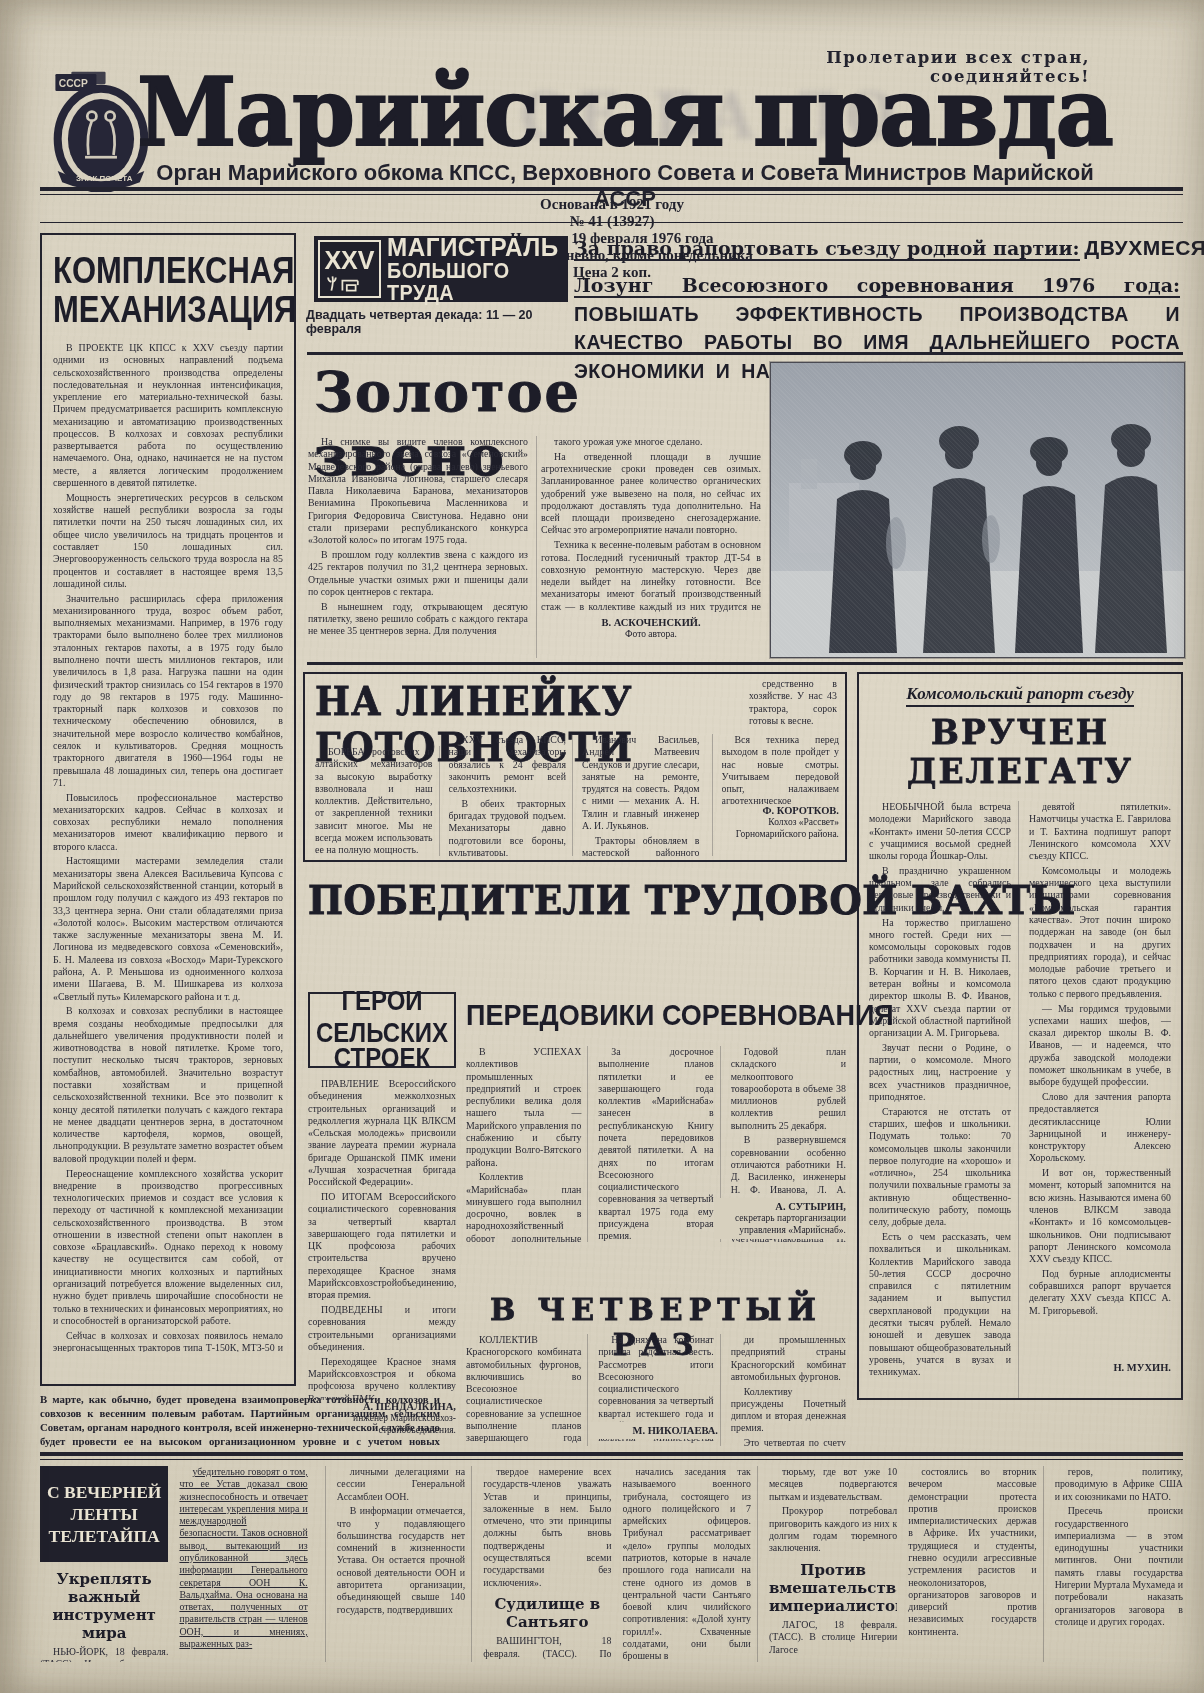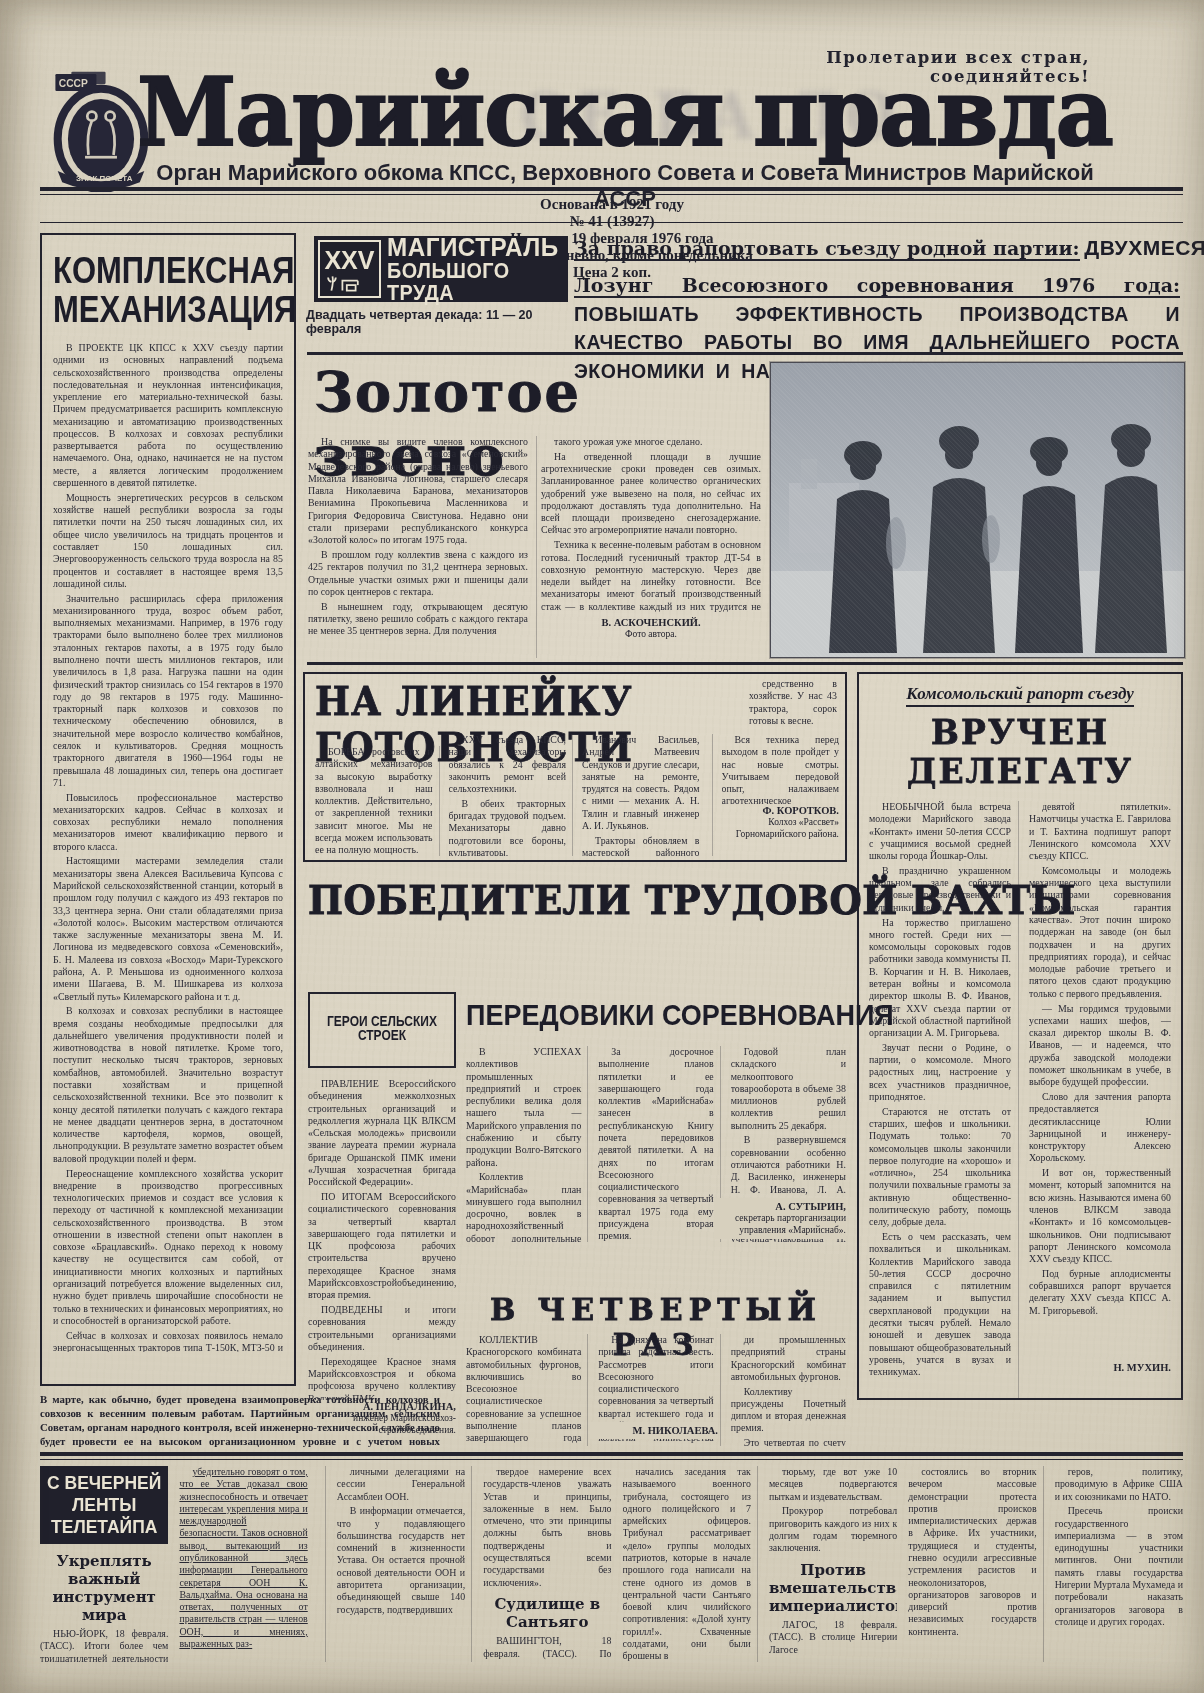--- a/index.html
+++ b/index.html
@@ -267,21 +267,21 @@
             <p>И вот он, торжественный момент, который запомнится на всю жизнь. Называются имена 60 членов ВЛКСМ завода «Контакт» и 16 комсомольцев-школьников. Они подписывают рапорт Ленинского комсомола XXV съезду КПСС.</p>
             <p>Под бурные аплодисменты собравшихся рапорт вручается делегату XXV съезда КПСС А. М. Григорьевой.</p>
           </div>
         <div class="byline">Н. МУХИН.</div>
       </div>
     </div>
   </div>
 
   <div class="abs h-serif" style="left:308px;top:876px;width:538px;font-size:37px;text-align:center;letter-spacing:0.5px;-webkit-text-stroke:1px #1d1d28;white-space:nowrap;transform:scaleY(1.08);transform-origin:center top;">ПОБЕДИТЕЛИ ТРУДОВОЙ ВАХТЫ</div>
 
-  <div class="abs boxed h-sans" style="left:308px;top:992px;width:148px;height:76px;box-sizing:border-box;display:flex;flex-direction:column;justify-content:center;font-size:12px;line-height:1.15;transform-origin:center;">
+  <div class="abs boxed h-sans" style="left:308px;top:992px;width:148px;height:76px;box-sizing:border-box;display:flex;flex-direction:column;justify-content:center;font-size:24px;line-height:1.15;transform-origin:center;">
     <div style="transform:scaleY(1.15);">ГЕРОИ СЕЛЬСКИХ</div>
     <div style="transform:scaleY(1.15);">СТРОЕК</div>
   </div>
   <div class="abs" style="left:308px;top:1078px;width:148px;height:368px;overflow:hidden;">
     <div class="bt" style="height:322px;">
         <p>ПРАВЛЕНИЕ Всероссийского объединения межколхозных строительных организаций и редколлегия журнала ЦК ВЛКСМ «Сельская молодежь» присвоили звание лауреата премии журнала бригаде Оршанской ПМК имени «Лучшая хозрасчетная бригада Российской Федерации».</p>
         <p>ПО ИТОГАМ Всероссийского социалистического соревнования за четвертый квартал завершающего года пятилетки и ЦК профсоюза рабочих строительства вручено переходящее Красное знамя Марийсксовхозстройобъединению, вторая премия.</p>
         <p>ПОДВЕДЕНЫ и итоги соревнования между строительными организациями объединения.</p>
         <p>Переходящее Красное знамя Марийсксовхозстроя и обкома профсоюза вручено коллективу Волжской ПМК.</p>
       </div>
@@ -323,21 +323,21 @@
       </div>
   </div>
   <div class="abs byline" style="left:590px;top:1422px;width:128px;background:#d7d0be;padding:2px 0;">М. НИКОЛАЕВА.</div>
 
   <div class="abs" style="left:40px;top:1392px;width:400px;height:56px;font-weight:bold;font-size:10.8px;line-height:1.3;text-align:justify;overflow:hidden;color:#23232e;">В марте, как обычно, будет проведена взаимопроверка готовности колхозов и совхозов к весенним полевым работам. Партийным организациям, сельским Советам, органам народного контроля, всей инженерно-технической службе надо будет провести ее на высоком организационном уровне и с учетом новых требований. Год XXV съезда КПСС земледельцы республики призваны отметить достойными делами.</div>
 
   <div class="abs rule-heavy" style="left:40px;top:1452px;width:1143px;"></div>
 
   <div class="abs cols" style="left:40px;top:1466px;width:1143px;height:196px;gap:11px;">
     <div style="width:12.5%;overflow:hidden;">
-      <div class="plate tele-box" style="height:78px;box-sizing:border-box;">
+      <div class="plate tele-box" style="height:96px;box-sizing:border-box;font-family:Liberation Serif, serif;">
         <span>С ВЕЧЕРНЕЙ</span>
         <span>ЛЕНТЫ</span>
         <span>ТЕЛЕТАЙПА</span>
       </div>
       <div class="tcol-head" style="margin-top:8px;">Укреплять важный инструмент мира</div>
       <div class="bt">
           <p>НЬЮ-ЙОРК, 18 февраля. (ТАСС). Итоги более чем тридцатилетней деятельности ООН</p>
         </div>
     </div>
     <div class="bt vline" style="width:12.5%;padding-right:17px;text-decoration:underline;">

